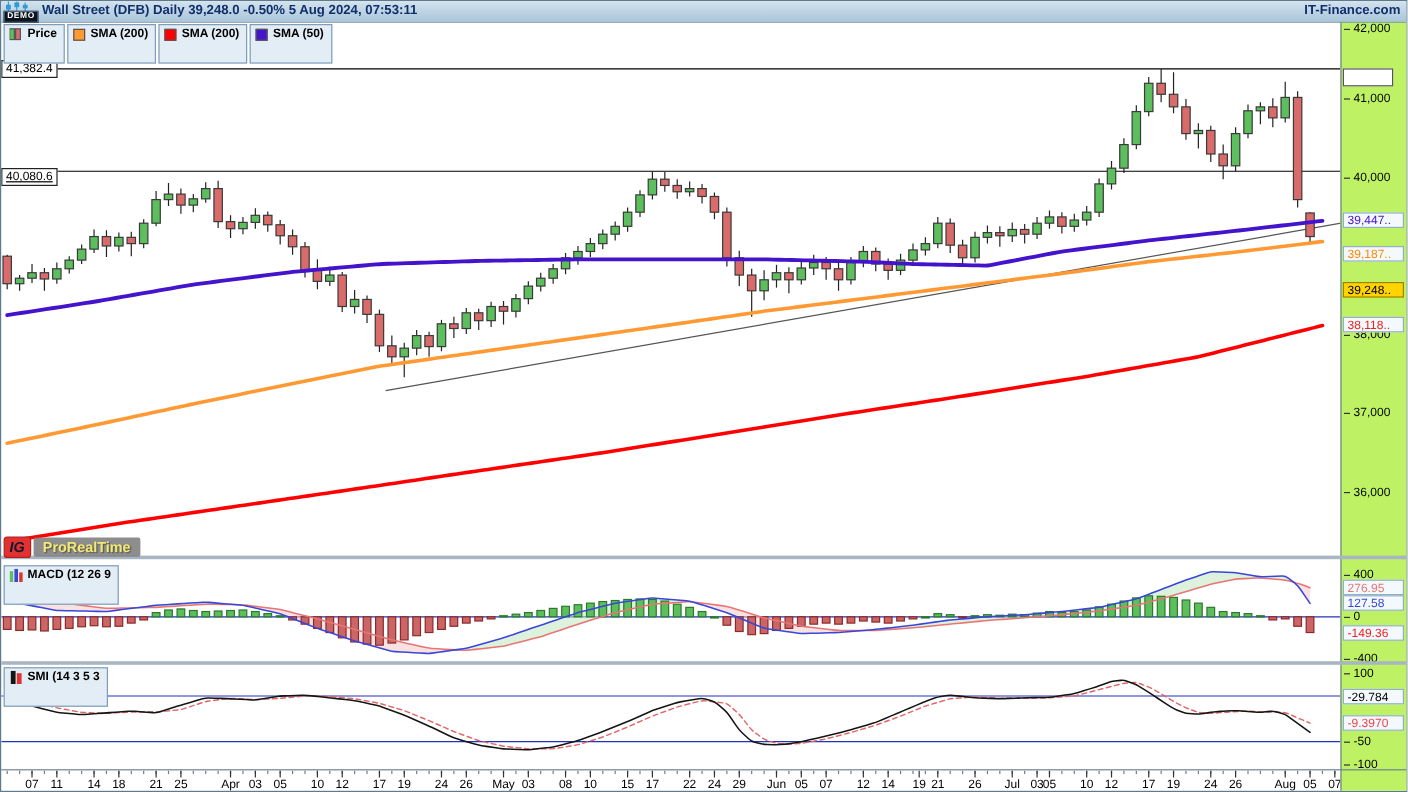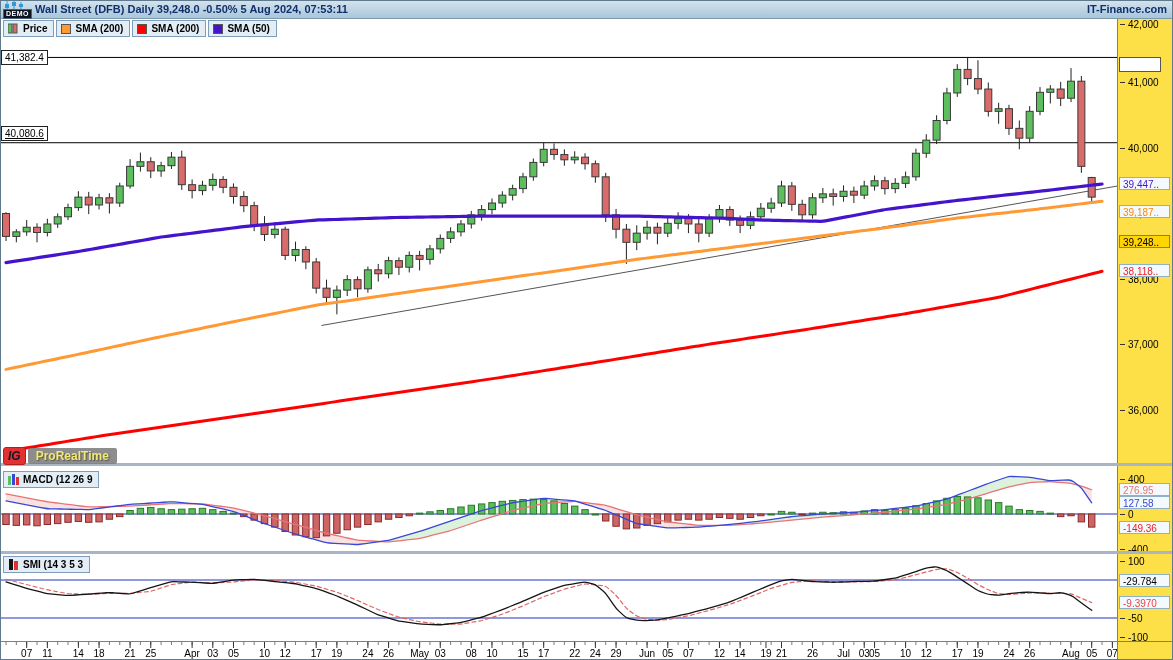--- a/index.html
+++ b/index.html
@@ -9,29 +9,29 @@
   
   #titlebar{position:absolute;left:0;top:0;width:100%;height:17px;
     background:linear-gradient(#d3e2ee,#a9c6da);border-bottom:1px solid #7e99ac;z-index:6;}
   #titleicon{position:absolute;left:3px;top:0px;}
   #demobadge{position:absolute;left:2px;top:8px;background:#0d1420;color:#fff;border:1px solid #47617a;
     font-size:7px;font-weight:bold;line-height:8px;padding:0 2px;letter-spacing:.5px;}
   #titletext{position:absolute;left:34px;top:2px;font-size:11px;font-weight:bold;color:#11306b;white-space:nowrap;}
   #brand{position:absolute;right:5px;top:2px;font-size:11px;font-weight:bold;color:#11306b;}
   
   #legend{position:absolute;left:2px;top:19px;display:flex;gap:2px;z-index:5;}
-  .chip{display:flex;align-items:center;gap:4px;height:15px;padding:0 6px 0 4px;background:#e3edf5;
+  .chip{display:flex;align-items:center;gap:4px;height:15px;padding:0 6px 16px 4px;background:#e3edf5;
     border:1px solid #7f9db9;font-size:10px;font-weight:bold;color:#000;}
   .sw{width:10px;height:10px;border:1px solid #555;box-sizing:border-box;}
   .chip-panel{position:absolute;z-index:5;}
   
   .panelsvg{position:absolute;left:0;z-index:1;}
   .divider{position:absolute;left:0;width:1173px;background:#a7b6c2;z-index:4;}
   
-  #axstrip{position:absolute;left:1116px;top:17px;width:57px;height:643px;background:#fde047;
+  #axstrip{position:absolute;left:1116px;top:17px;width:57px;height:643px;background:#bef264;
     border-left:1px solid #6d8494;z-index:2;box-sizing:border-box;}
   .ax-lb{position:absolute;left:2px;display:flex;align-items:center;height:12px;font-size:10px;color:#000;white-space:nowrap;z-index:1;}
   .ax-lb .dash{display:inline-block;width:5px;height:1px;background:#333;margin-right:3px;}
   .tag{position:absolute;left:1px;width:51px;height:13px;border:1px solid #8fb0c6;background:#f4f9fd;
     font-size:10px;line-height:13px;padding-left:3px;box-sizing:border-box;z-index:2;white-space:nowrap;overflow:hidden;}
   .tag.hl{background:#ffd400;border-color:#9c8400;color:#000;margin-top:44px;}
   #ghostbox{position:absolute;left:1px;top:39px;width:40px;height:13px;border:1px solid #555;background:#fff;z-index:1;}
   
   .lvl{position:absolute;left:0;height:13px;border:1px solid #222;background:#fff;font-size:10px;
     line-height:13px;padding:0 3px;z-index:3;white-space:nowrap;}
@@ -728,21 +728,21 @@
       <text x="1090.7" y="656" text-anchor="middle" font-size="10" fill="#000" font-family="&quot;Liberation Sans&quot;,&quot;DejaVu Sans&quot;,sans-serif">05</text>
       <line x1="1111.3799999999999" y1="641" x2="1111.3799999999999" y2="647" stroke="#333" stroke-width="1"></line>
       <text x="1111.3799999999999" y="656" text-anchor="middle" font-size="10" fill="#000" font-family="&quot;Liberation Sans&quot;,&quot;DejaVu Sans&quot;,sans-serif">07</text>
     </svg>
 
   <div class="divider" style="top:462px;height:3px;"></div>
   <div class="divider" style="top:550px;height:3px;"></div>
   <div class="divider" style="top:640px;height:1px;background:#6d8494;"></div>
 
   <div class="lvl" id="lvl0" style="top: 49.4528px;">41,382.4</div>
-  <div class="lvl" id="lvl1" style="top: 125px; text-decoration: underline;">40,080.6</div>
+  <div class="lvl" id="lvl1" style="top: 139px; text-decoration: underline;">40,080.6</div>
 
   <div class="chip chip-panel" style="left:2px;top:470px;align-items:center;">
     <svg width="11" height="11">
       <rect x="0" y="2" width="3" height="9" fill="#5cbe5c"></rect>
       <rect x="4" y="0" width="3" height="11" fill="#3946d8"></rect>
       <rect x="8" y="3" width="3" height="8" fill="#e23131"></rect>
     </svg>
     <span>MACD (12 26 9</span>
   </div>
   <div class="chip chip-panel" style="left:2px;top:555px;">

